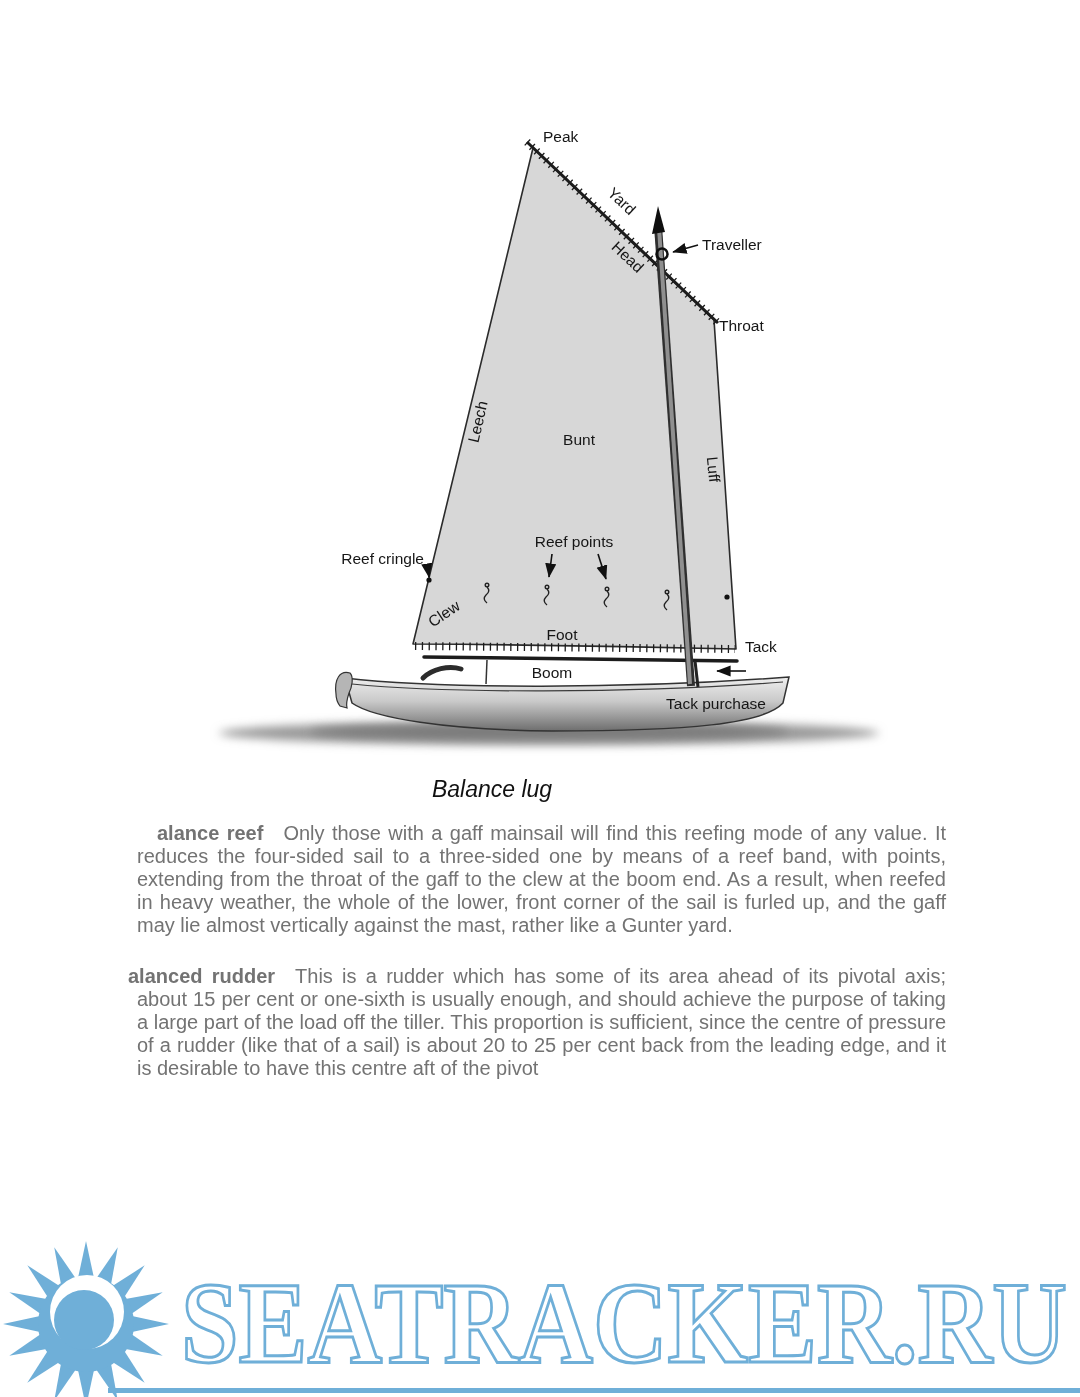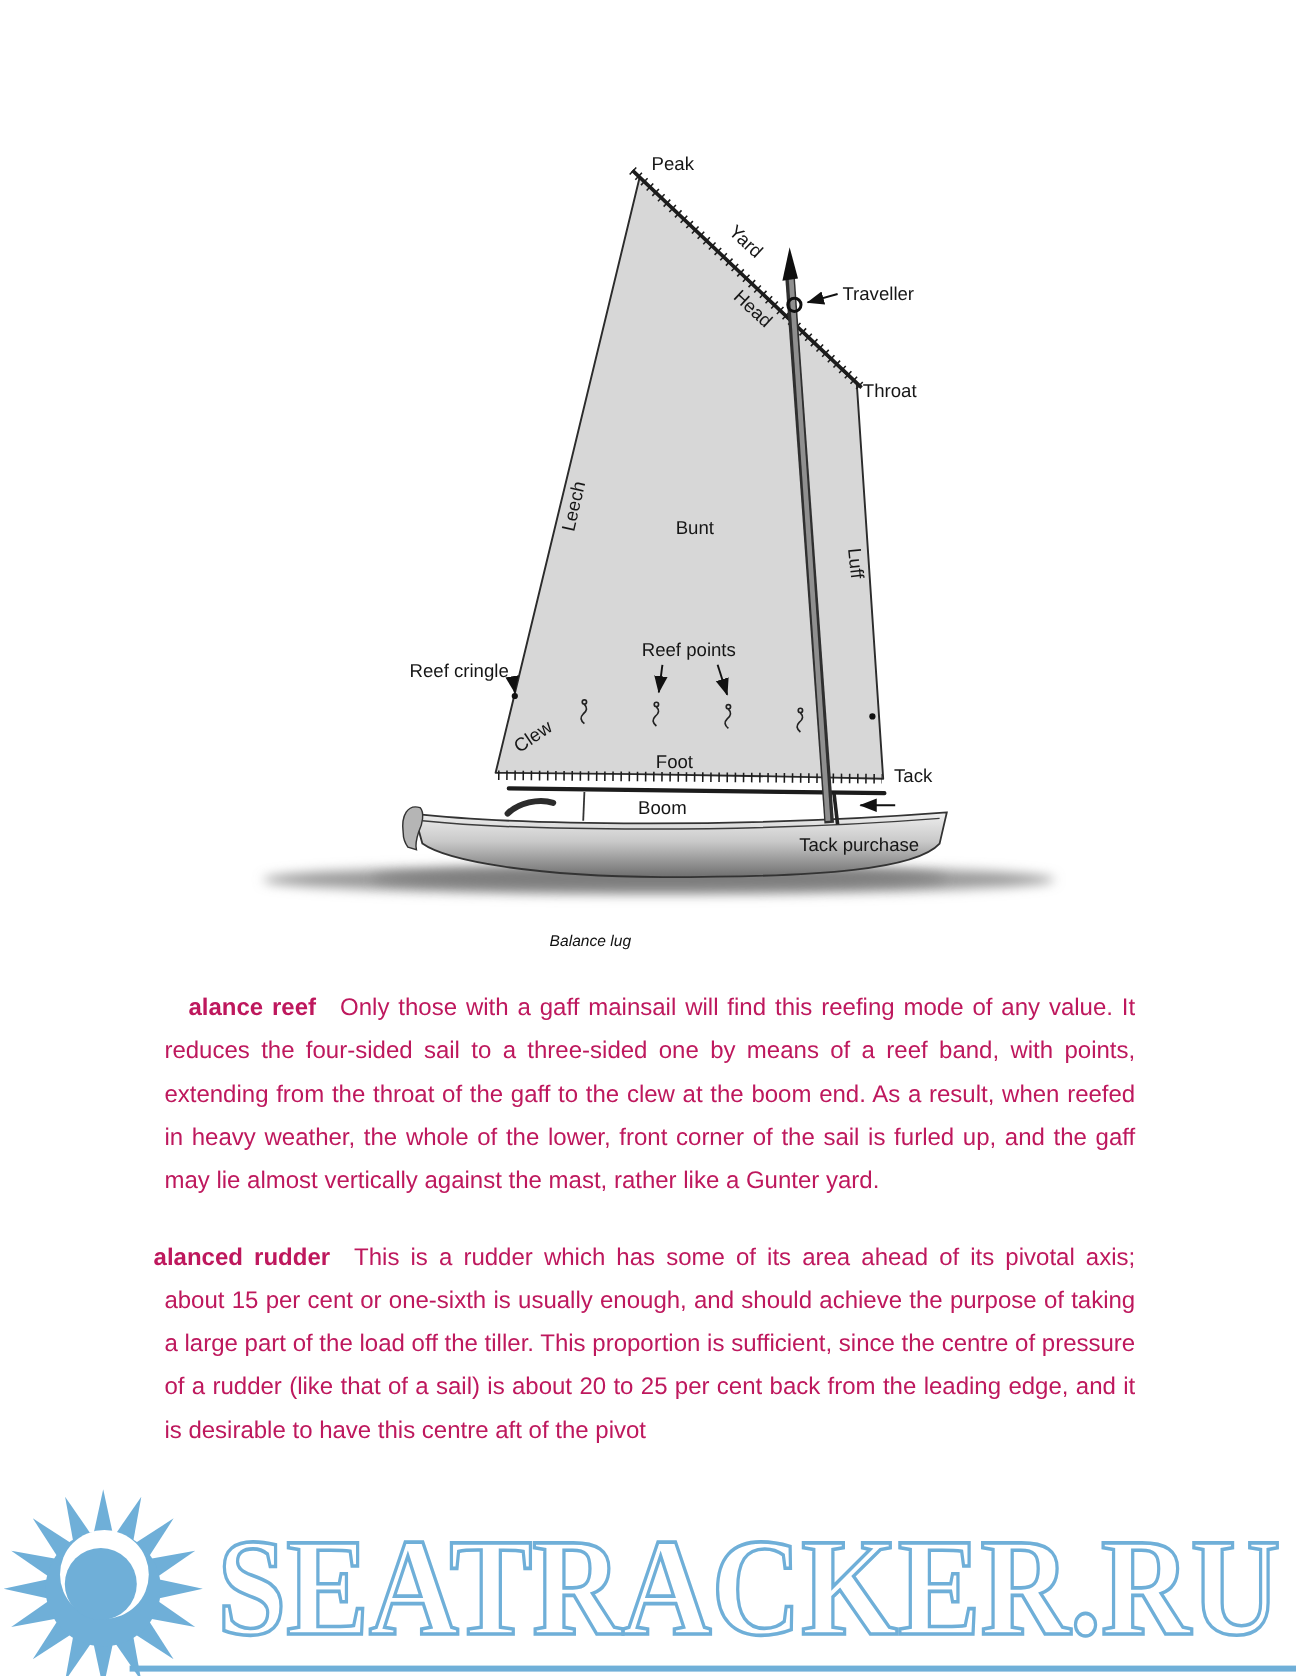--- a/index.html
+++ b/index.html
@@ -1,23 +1,23 @@
 <!DOCTYPE html>
 <html><head>
 <meta charset="utf-8">
 <style>
   html,body{margin:0;padding:0;background:#ffffff;}
   .page{position:relative;width:1080px;height:1397px;background:#ffffff;overflow:hidden;
         font-family:"Liberation Sans",sans-serif;}
   .diagram{position:absolute;left:0;top:118px;width:1080px;height:655px;}
   .diagram text{font-family:"Liberation Sans",sans-serif;font-size:15.5px;fill:#161616;}
   .caption{position:absolute;left:0;top:776px;width:984px;text-align:center;
-           font-style:italic;font-size:13px;color:#111;}
+           font-style:italic;font-size:23px;color:#111;}
   .text-block{position:absolute;left:137px;top:822px;width:809px;}
-  .entry{margin:0 0 28px 0;font-size:20px;line-height:36px;color:#be185d;
+  .entry{margin:0 0 28px 0;font-size:20px;line-height:23px;color:#737373;
          text-align:justify;}
   .entry .term{font-weight:bold;}
   .gap{display:inline-block;width:20px;}
   .entry1{text-indent:20px;}
   .entry2{text-indent:-9px;}
   .watermark{position:absolute;left:0;top:1240px;width:1080px;height:157px;}
 </style>
 </head>
 <body>
 

